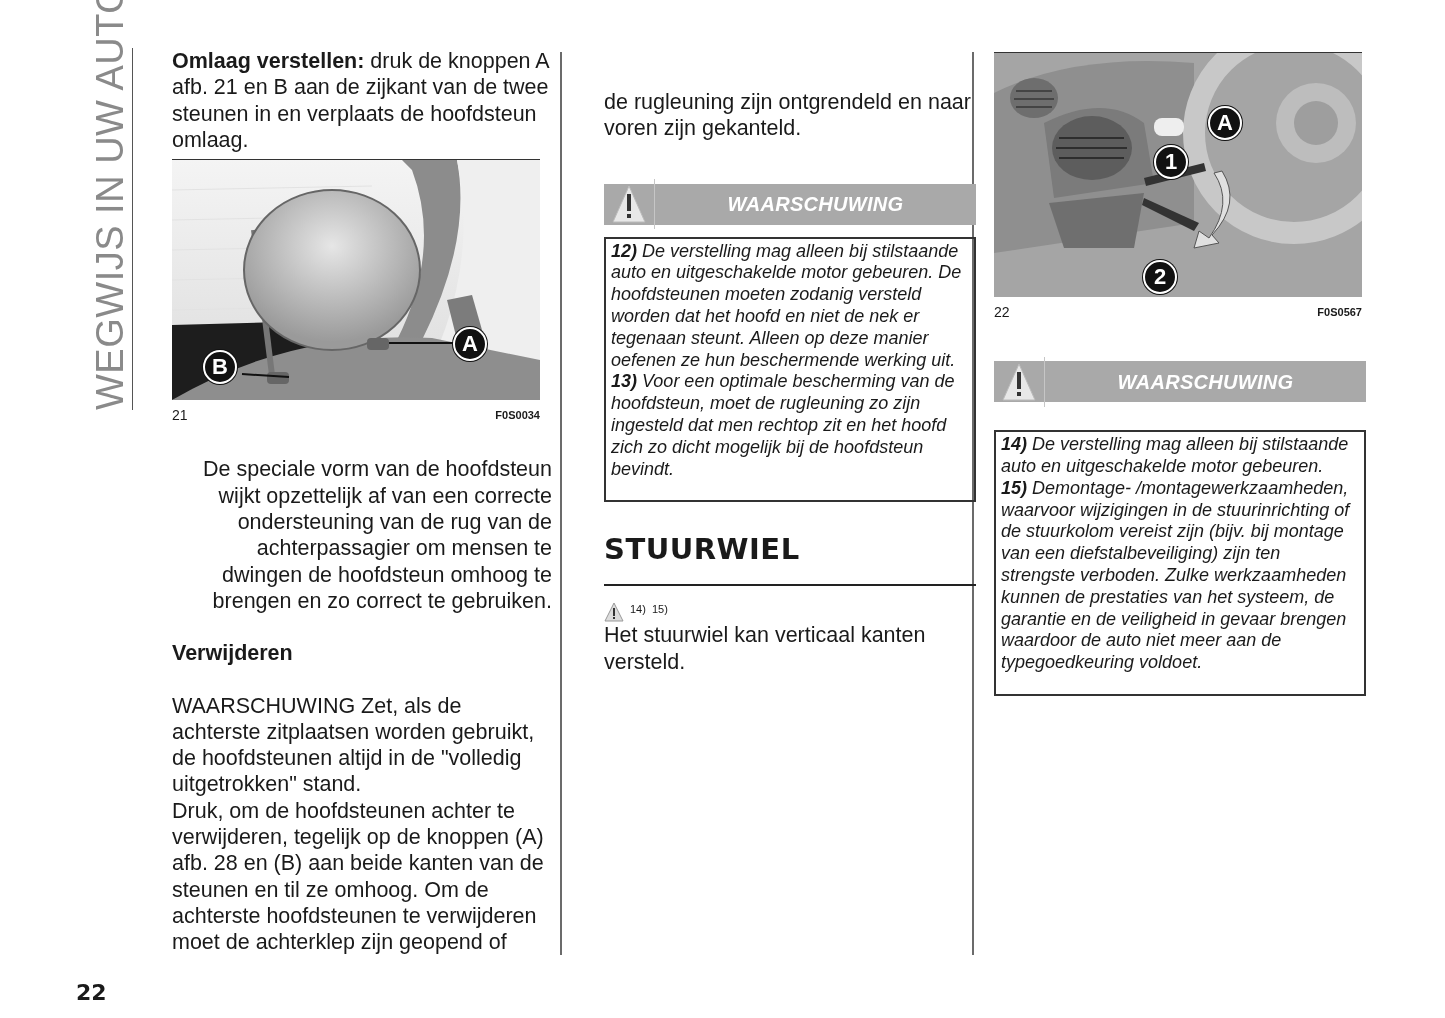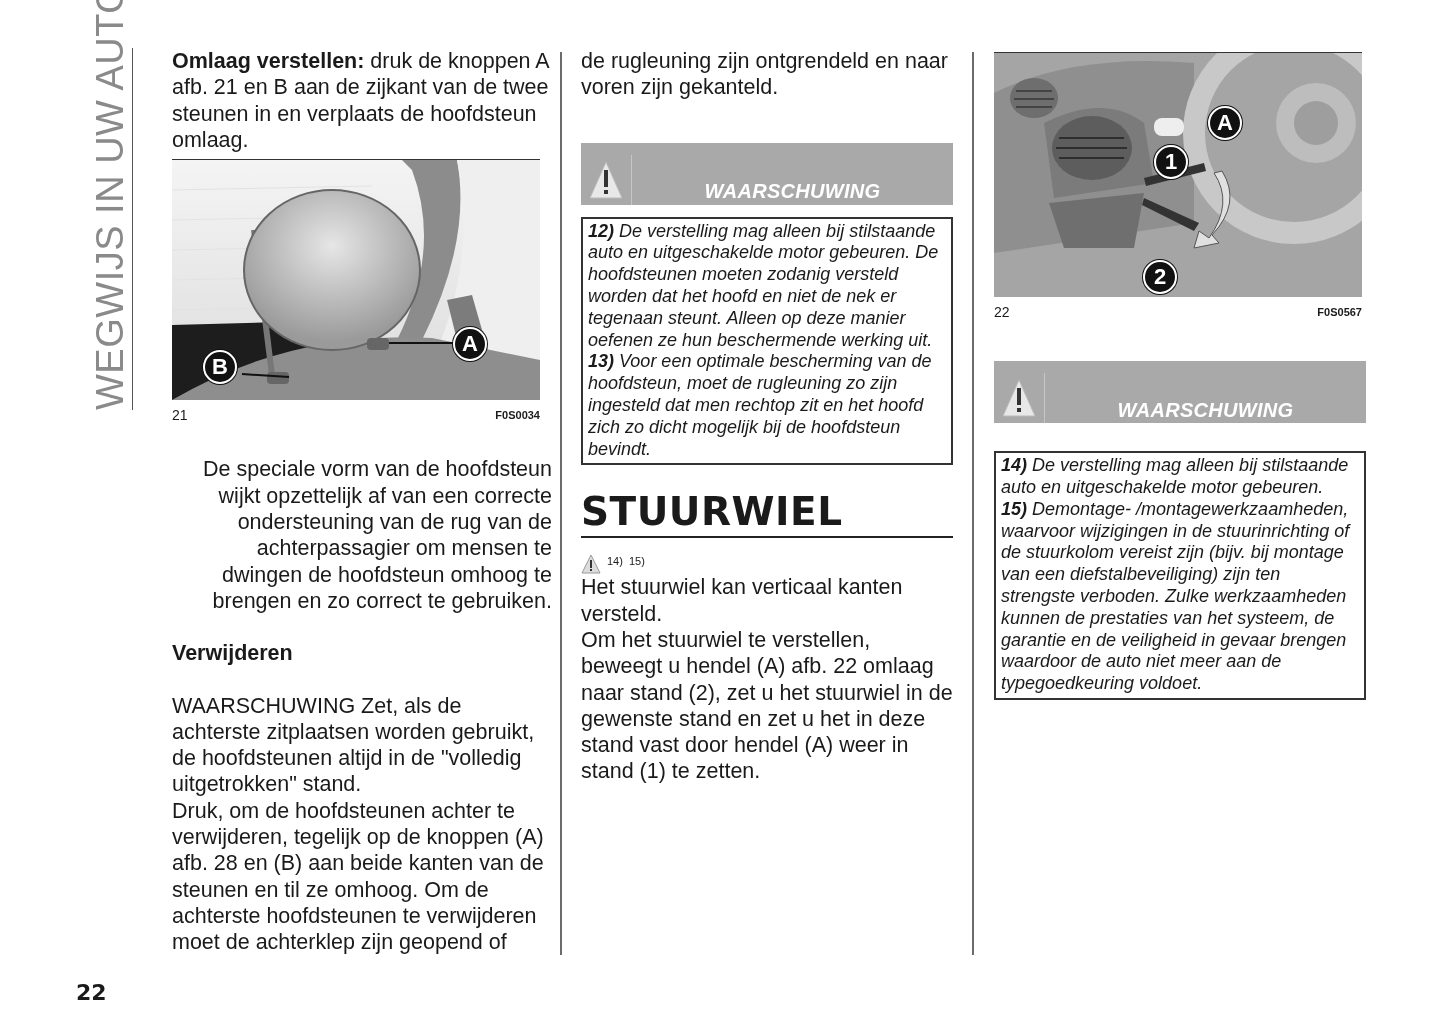--- a/index.html
+++ b/index.html
@@ -6,36 +6,36 @@
   body { width:1445px; height:1018px; position:relative; overflow:hidden;
          font-family:"Liberation Sans", sans-serif; color:#1a1a1a; }
   .side-title { position:absolute; left:88px; top:48px; height:362px; width:44px;
                 border-right:1.5px solid #555; }
   .side-title span { position:absolute; left:0; top:0; width:362px; height:44px;
                 transform-origin:0 0; transform:translate(0,362px) rotate(-90deg);
                 font-size:38px; color:#8a8a8a; letter-spacing:0.5px; line-height:44px;
                 text-align:right; white-space:nowrap; padding-right:4px; box-sizing:border-box; }
   .col { position:absolute; top:48px; font-size:21.5px; line-height:26.3px; }
   .col1 { left:172px; width:380px; }
-  .col2 { left:581px; width:375px; }
+  .col2 { left:604px; width:375px;margin-top:41px; }
   .col3 { left:994px; width:374px; }
   .divider { position:absolute; top:52px; height:903px; width:2px; background:#6b6b6b; }
   p { margin:0; }
   b { font-weight:bold; }
   .fig { position:relative; border-top:1.5px solid #333; }
   .fig-img { position:relative; overflow:hidden; background:#d8d8d8; }
   .fig-cap { display:flex; justify-content:space-between; font-size:14px; margin-top:2px; }
   .fig-cap .code { font-size:11px; font-weight:bold; }
-  .warn-bar { display:flex; height:62px; background:#a9a9a9; align-items:flex-end; }
+  .warn-bar { display:flex; height:41px; background:#a9a9a9; align-items:center; }
   .warn-bar .ico { width:50px; height:50px; border-right:1px solid #c6c6c6; display:flex; align-items:center; justify-content:center; }
   .warn-bar .lbl { flex:1; text-align:center; color:#fff; font-weight:bold; font-style:italic; font-size:20px; letter-spacing:0.3px; }
-  .warn-box { border:2px solid #333; padding:2px 5px 3px 5px; font-style:italic; font-size:18px; line-height:21.8px; }
+  .warn-box { border:2px solid #333; padding:2px 5px 20px 5px; font-style:italic; font-size:18px; line-height:21.8px; }
   .warn-box b { font-style:italic; }
-  .h-section { font-family:"DejaVu Sans", sans-serif; font-weight:bold; font-size:39px; letter-spacing:0.5px;
-               border-bottom:2px solid #222; padding-bottom:7px; line-height:34px; }
+  .h-section { font-family:"DejaVu Sans", sans-serif; font-weight:bold; font-size:29px; letter-spacing:0.5px;
+               border-bottom:2px solid #222; padding-bottom:18px; line-height:34px; }
   .refs { font-size:11px; display:flex; align-items:flex-end; gap:6px; margin-top:14px; height:22px; }
   .page-num { position:absolute; left:76px; top:980px; font-family:"DejaVu Sans", sans-serif; font-weight:bold; font-size:22px; }
   .badge { position:absolute; width:30px; height:30px; border-radius:50%; background:#111; border:2px solid #fff;
            color:#fff; font-weight:bold; font-size:22px; display:flex; align-items:center; justify-content:center; box-shadow:0 0 0 1px #111; }
 </style>
 </head>
 <body>
 
 <div class="side-title">
   <span>WEGWIJS IN UW AUTO</span>
@@ -117,21 +117,20 @@
   <div class="refs">
     <svg width="20" height="20" viewBox="0 0 20 20">
         <path d="M10 1 L19 19 L1 19 Z" fill="#ddd" stroke="#999"></path>
         <rect x="9" y="6" width="2" height="8" fill="#333"></rect>
         <rect x="9" y="15" width="2" height="2" fill="#333"></rect>
       </svg>
     <span>14)</span>
     <span>15)</span>
   </div>
   <p>Het stuurwiel kan verticaal kanten versteld.</p>
-  <p>Om het stuurwiel te verstellen, beweegt u hendel (A) afb. 22 omlaag naar stand (2), zet u het stuurwiel in de gewenste stand en zet u het in deze stand vast door hendel (A) weer in stand (1) te zetten.</p>
 </div>
 
 <div class="col col3">
   <div class="fig" style="margin-top:4px; width:368px; border-top:none;">
     <div class="fig-img" style="height:244px; border-top:1.5px solid #333; background:#9a9a9a;">
       <svg width="368" height="244" viewBox="0 0 368 244">
         <rect width="368" height="244" fill="#a5a5a5"></rect>
         <path d="M0 40 Q80 0 200 10 L200 170 L0 200 Z" fill="#8f8f8f"></path>
         <ellipse cx="40" cy="45" rx="24" ry="20" fill="#6e6e6e"></ellipse>
         <g stroke="#444" stroke-width="2">

